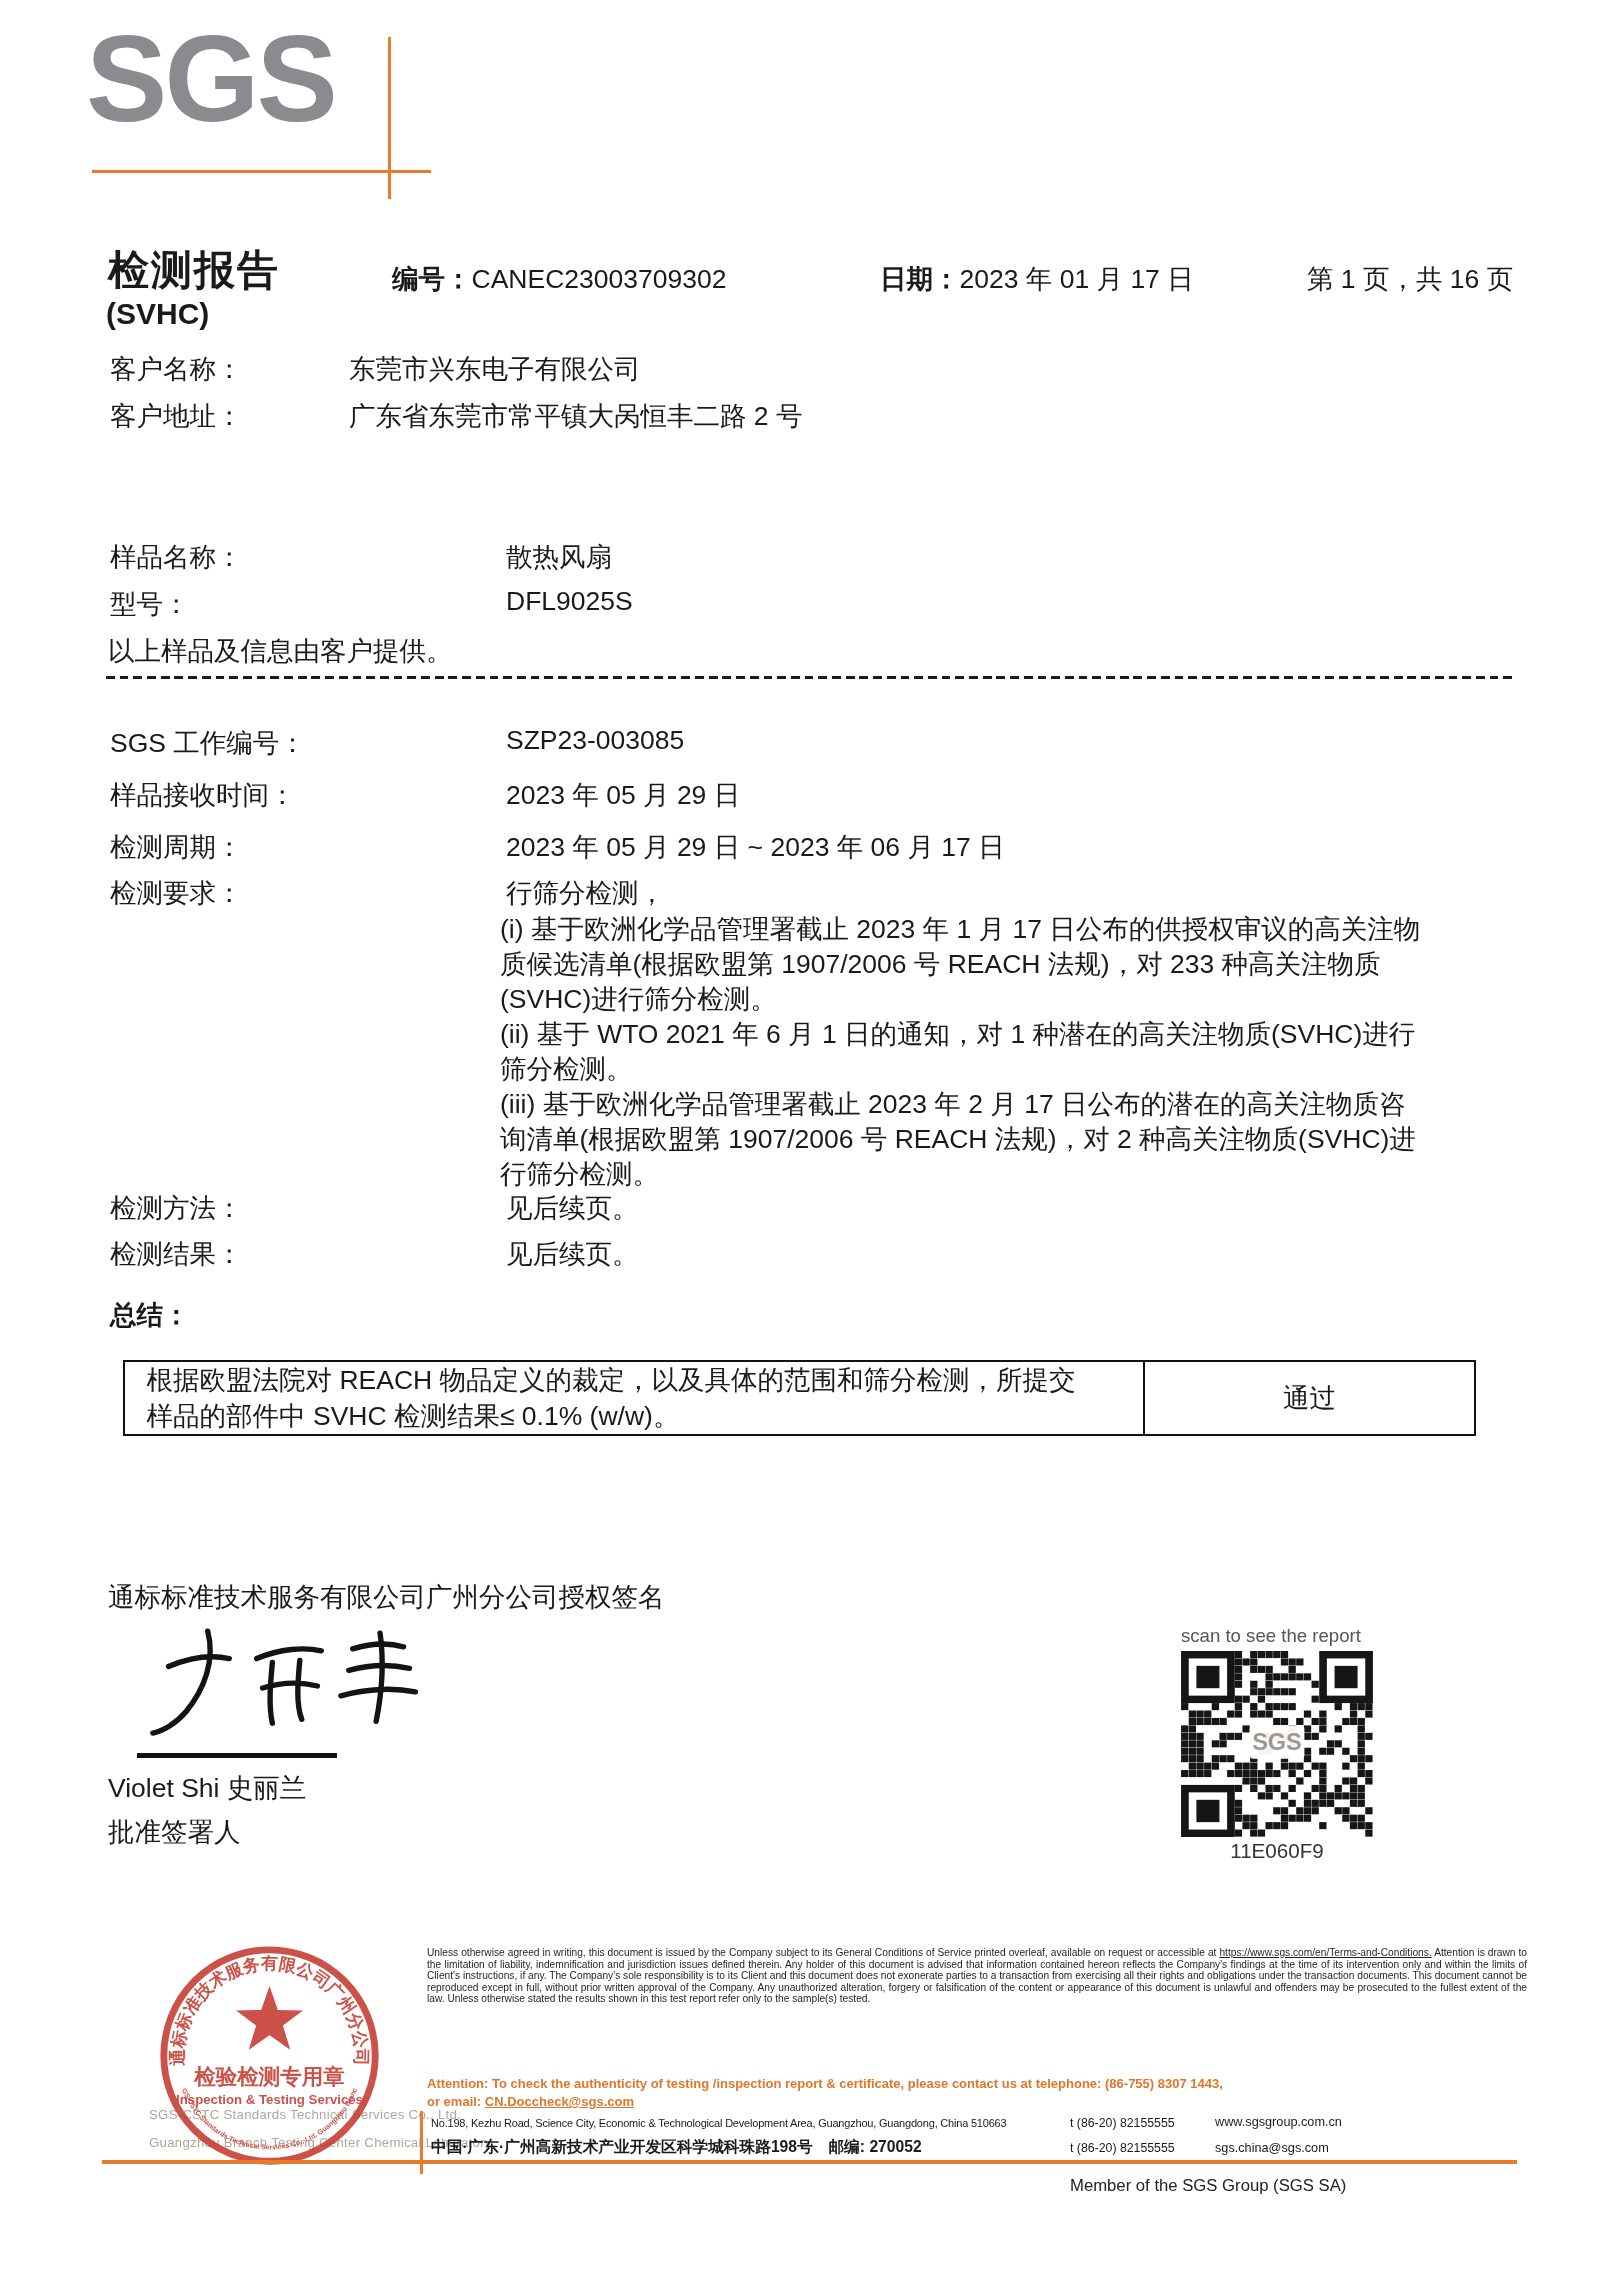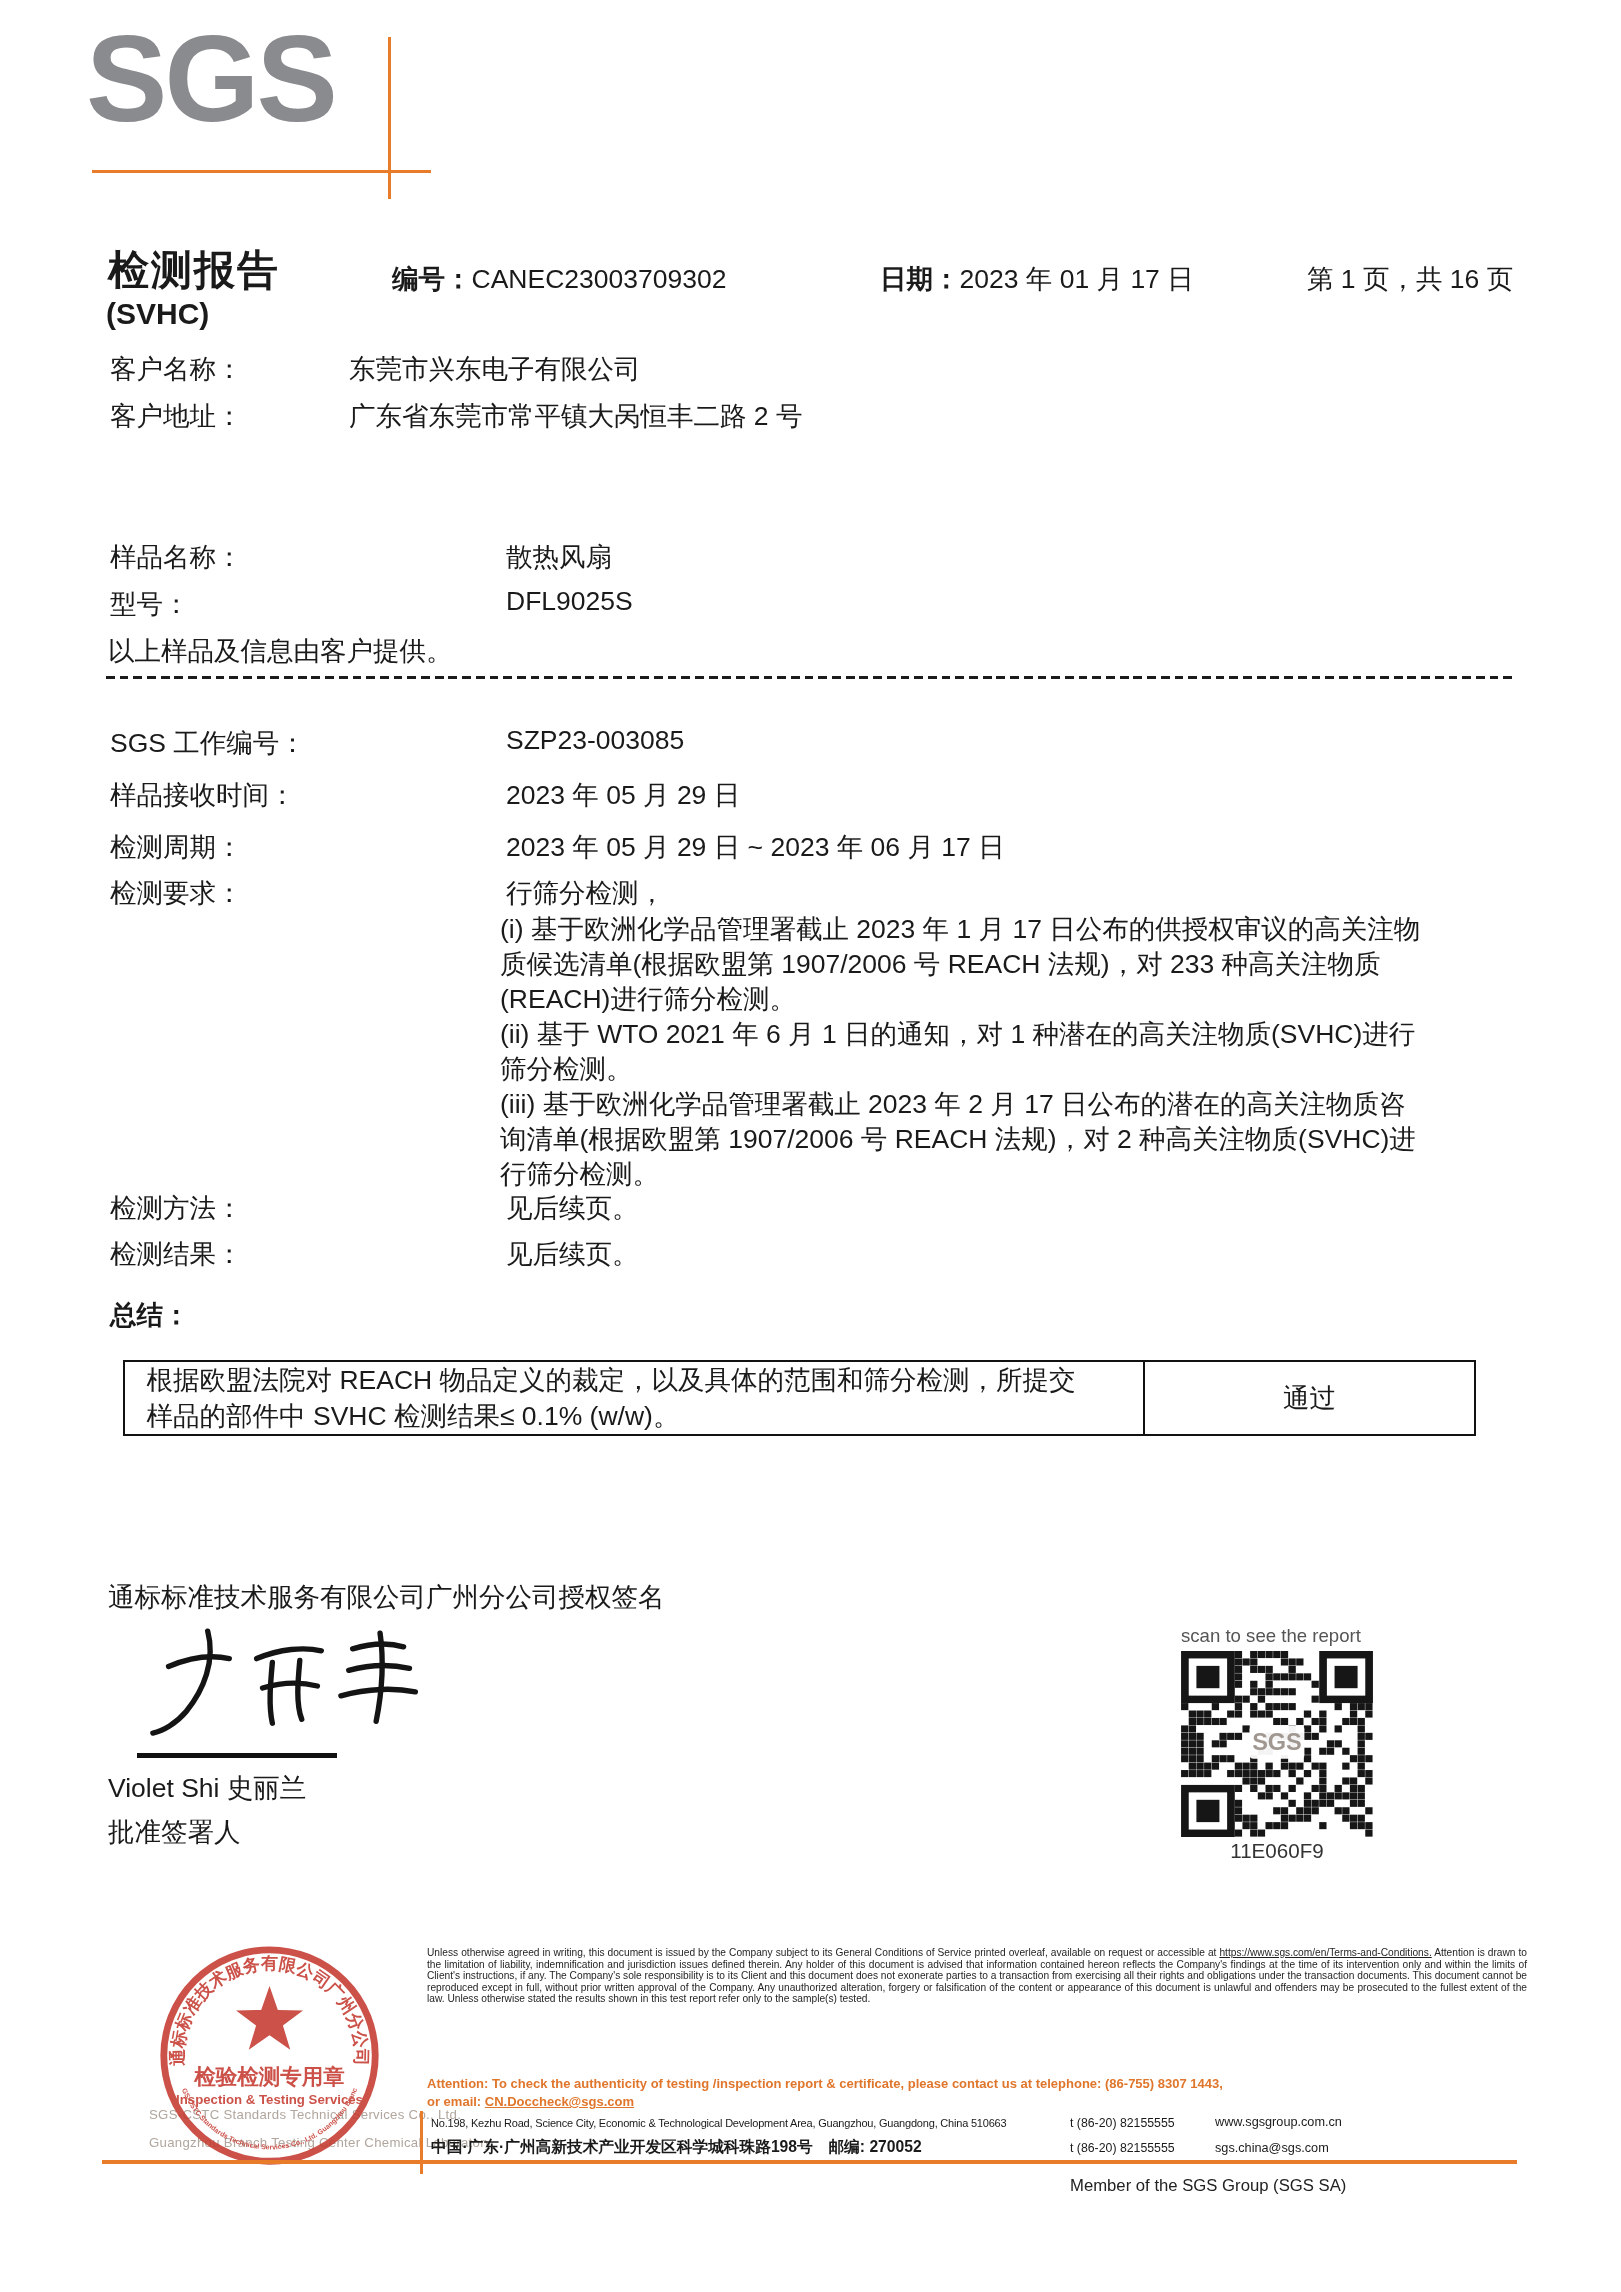--- a/index.html
+++ b/index.html
@@ -76,21 +76,21 @@
   <div class="abs row-text" style="left:506px;top:725px;">SZP23-003085</div>
   <div class="abs row-text" style="left:110px;top:777px;">样品接收时间：</div>
   <div class="abs row-text" style="left:506px;top:777px;">2023 年 05 月 29 日</div>
   <div class="abs row-text" style="left:110px;top:829px;">检测周期：</div>
   <div class="abs row-text" style="left:506px;top:829px;">2023 年 05 月 29 日 ~ 2023 年 06 月 17 日</div>
   <div class="abs row-text" style="left:110px;top:875px;">检测要求：</div>
   <div class="abs row-text" style="left:506px;top:875px;">行筛分检测，</div>
   <div class="abs reqlines" style="left:500px;top:911px;font-size:26.5px;">
     <div> (i) 基于欧洲化学品管理署截止 2023 年 1 月 17 日公布的供授权审议的高关注物</div>
     <div>质候选清单(根据欧盟第 1907/2006 号 REACH 法规)，对 233 种高关注物质</div>
-    <div>(REACH)进行筛分检测。</div>
+    <div>(SVHC)进行筛分检测。</div>
     <div> (ii) 基于 WTO 2021 年 6 月 1 日的通知，对 1 种潜在的高关注物质(SVHC)进行</div>
     <div>筛分检测。</div>
     <div> (iii) 基于欧洲化学品管理署截止 2023 年 2 月 17 日公布的潜在的高关注物质咨</div>
     <div>询清单(根据欧盟第 1907/2006 号 REACH 法规)，对 2 种高关注物质(SVHC)进</div>
     <div>行筛分检测。</div>
   </div>
   <div class="abs row-text" style="left:110px;top:1190px;">检测方法：</div>
   <div class="abs row-text" style="left:506px;top:1190px;">见后续页。</div>
   <div class="abs row-text" style="left:110px;top:1236px;">检测结果：</div>
   <div class="abs row-text" style="left:506px;top:1236px;">见后续页。</div>

